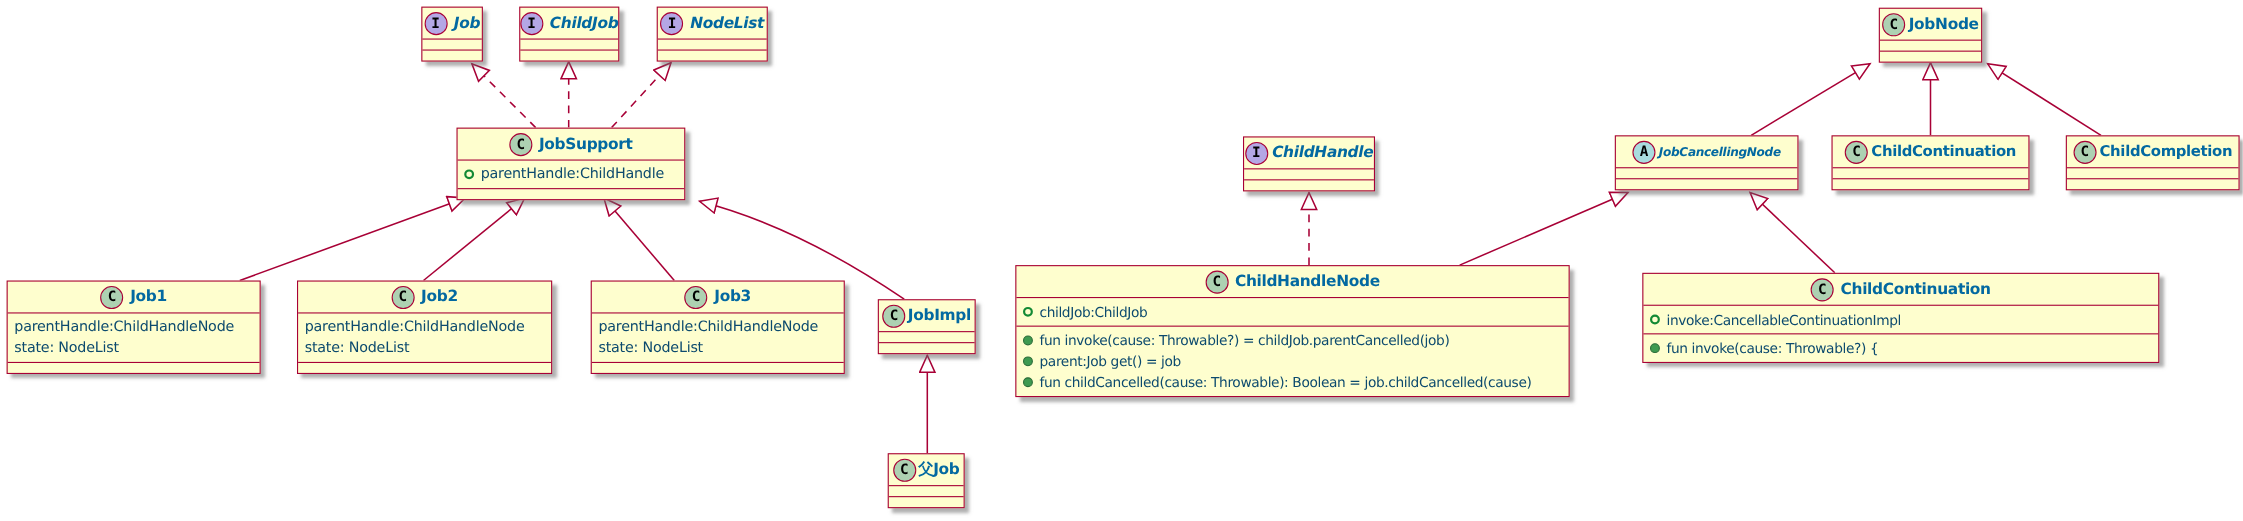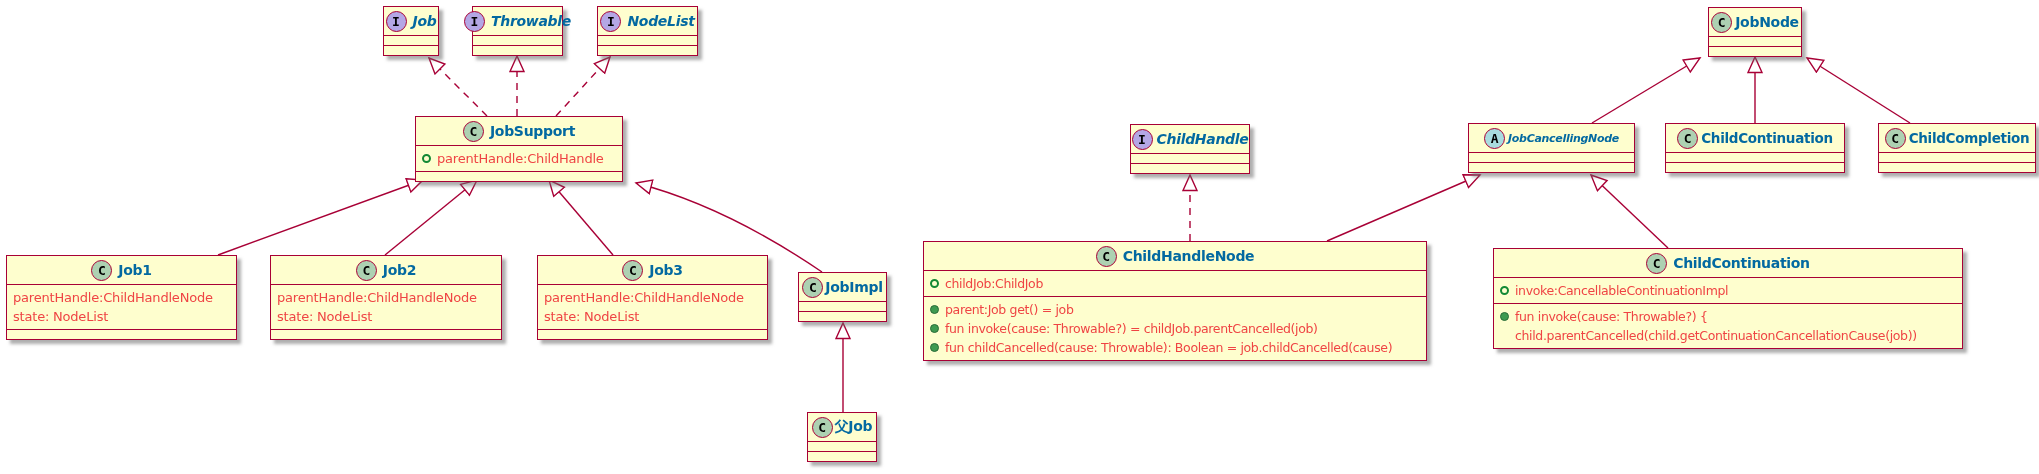--- a/index.html
+++ b/index.html
@@ -21,21 +21,21 @@
   }
   .spot-C { background:#ADD1B2; }
   .spot-I { background:#B4A7E5; }
   .spot-A { background:#A9DCDF; }
   .title { font-size:14px; font-weight:bold; letter-spacing:-0.3px; white-space:nowrap; color:#0369a1; }
   .it .title { font-style:italic; }
   .cmp { border-top:1.5px solid #A80036; }
   .thin { height:9px; }
   .fields, .methods { padding:3px 6px; }
   .line { display:flex; align-items:center; gap:6px; white-space:nowrap; line-height:19px;
-          font-size:13px; letter-spacing:-0.2px; color:#ef4444; }
+          font-size:13px; letter-spacing:-0.2px; color:#0c4a6e; }
   .tight .line { font-size:12.5px; letter-spacing:-0.35px; }
   .dot { width:9px; height:9px; border-radius:50%; box-sizing:border-box; flex:0 0 auto; }
   .dot.hollow { border:2px solid #128934; background:transparent; }
   .dot.filled { background:#3E9A50; border:1px solid #2A6B38; }
   .cont { padding-left:15px; }
 </style>
 </head>
 <body>
 
 <div id="canvas">
@@ -69,21 +69,21 @@
       <span class="spot spot-I">I</span>
       <span class="title">Job</span>
     </div>
     <div class="cmp thin"></div>
     <div class="cmp thin"></div>
   </div>
 
   <div class="uml it" style="left:472px;top:6px;width:91px;">
     <div class="hdr">
       <span class="spot spot-I">I</span>
-      <span class="title">Throwable</span>
+      <span class="title">ChildJob</span>
     </div>
     <div class="cmp thin"></div>
     <div class="cmp thin"></div>
   </div>
 
   <div class="uml it" style="left:597px;top:6px;width:101px;">
     <div class="hdr">
       <span class="spot spot-I">I</span>
       <span class="title">NodeList</span>
     </div>
@@ -223,25 +223,25 @@
     </div>
     <div class="cmp fields">
       <div class="line">
         <span class="dot hollow"></span>
         <span>childJob:ChildJob</span>
       </div>
     </div>
     <div class="cmp methods">
       <div class="line">
         <span class="dot filled"></span>
+        <span>fun invoke(cause: Throwable?) = childJob.parentCancelled(job)</span>
+      </div>
+      <div class="line">
+        <span class="dot filled"></span>
         <span>parent:Job get() = job</span>
-      </div>
-      <div class="line">
-        <span class="dot filled"></span>
-        <span>fun invoke(cause: Throwable?) = childJob.parentCancelled(job)</span>
       </div>
       <div class="line">
         <span class="dot filled"></span>
         <span>fun childCancelled(cause: Throwable): Boolean = job.childCancelled(cause)</span>
       </div>
     </div>
   </div>
 
   <div class="uml tight" style="left:1493px;top:248px;width:470px;">
     <div class="hdr">
@@ -252,19 +252,16 @@
       <div class="line">
         <span class="dot hollow"></span>
         <span>invoke:CancellableContinuationImpl</span>
       </div>
     </div>
     <div class="cmp methods">
       <div class="line">
         <span class="dot filled"></span>
         <span>fun invoke(cause: Throwable?) {</span>
       </div>
-      <div class="line cont">
-        <span>child.parentCancelled(child.getContinuationCancellationCause(job))</span>
-      </div>
     </div>
   </div>
 
 </div>
 
 </body></html>

